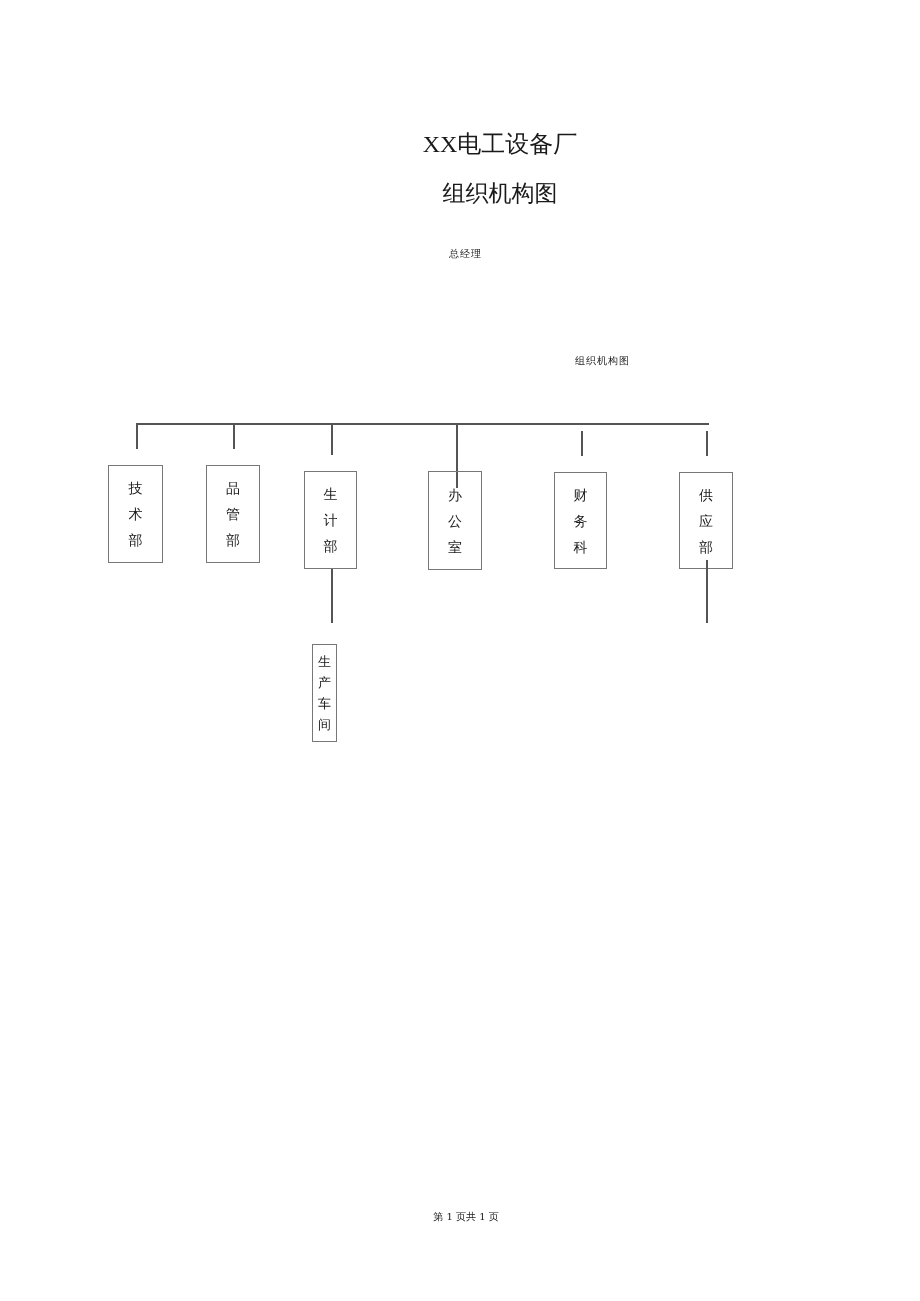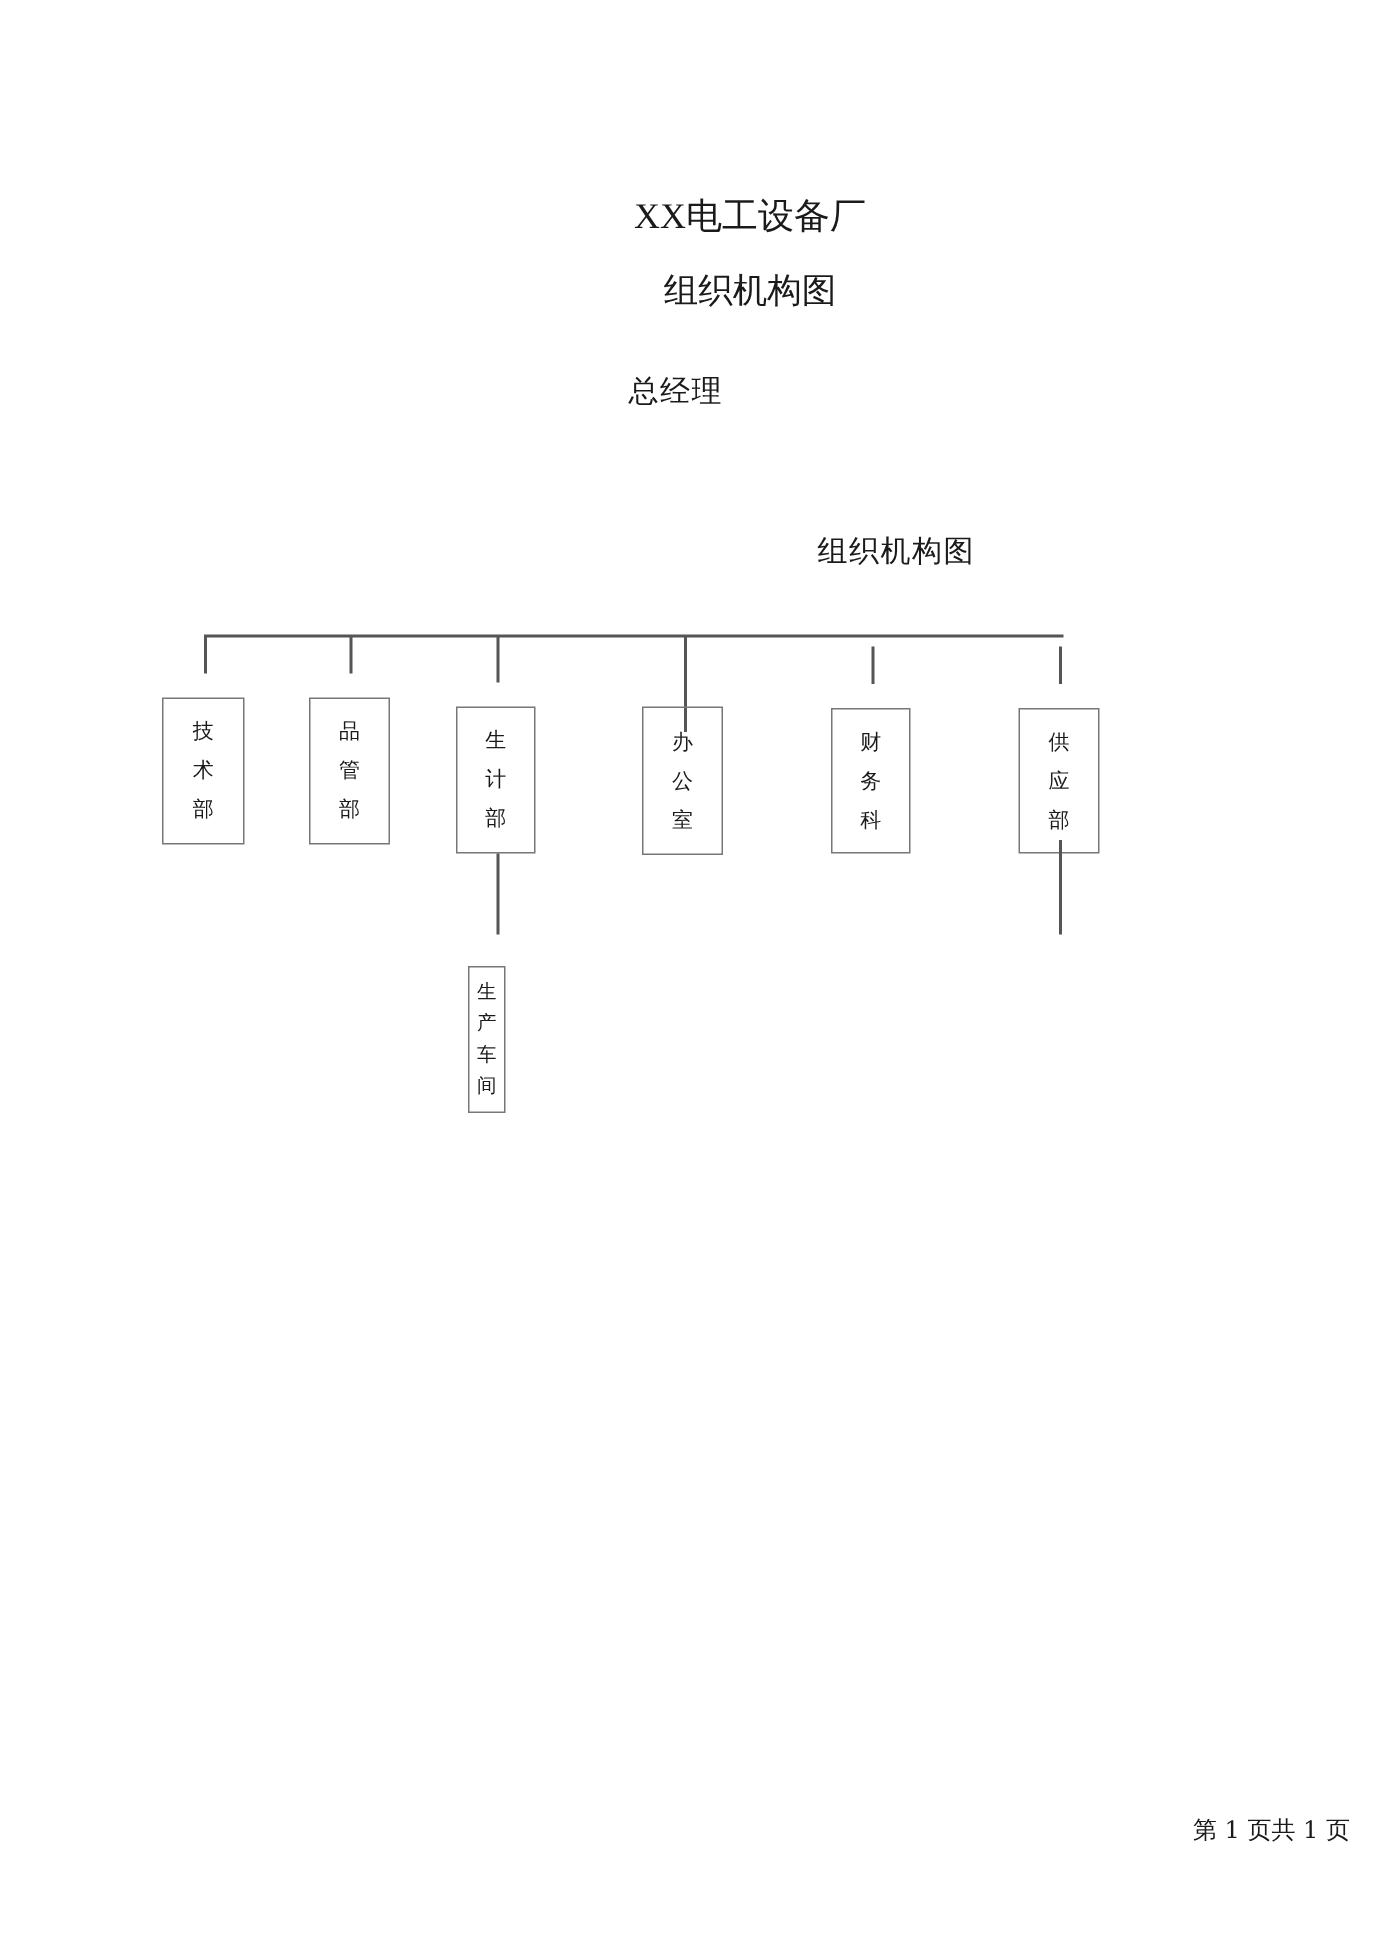--- a/index.html
+++ b/index.html
@@ -9,31 +9,31 @@
   }
   .abs { position: absolute; }
   .title1 {
     left: 0; width: 1000px; top: 128px; text-align: center; font-size: 24px;
     font-family: "Liberation Serif", "DejaVu Serif", serif; letter-spacing: 0px;
   }
   .title2 {
     left: 0; width: 1000px; top: 178px; text-align: center; font-size: 23px;
     font-family: "DejaVu Serif", serif;
   }
-  .label { font-size: 20px; letter-spacing: 1px; }
+  .label { font-size: 10px; letter-spacing: 1px; margin-left: 30px; }
   .hline { background: #555; height: 2px; }
   .vline { background: #555; width: 2px; }
   .dept {
     border: 1px solid #777; box-sizing: border-box; display: flex; flex-direction: column;
     align-items: center; justify-content: center; gap: 12px;
   }
   .dept span { font-size: 14px; line-height: 14px; display: block; }
   .small { gap: 8px; }
   .small span { font-size: 13px; line-height: 13px; }
-  .footer { top: 1210px; left: 0; width: 900px; text-align: right; font-size: 16px; }
+  .footer { top: 1210px; left: 0; width: 900px; text-align: center; font-size: 10px; padding-left: 16px; }
 </style>
 </head>
 <body>
 
 <div class="abs title1">XX电工设备厂</div>
 <div class="abs title2">组织机构图</div>
 
 <div class="abs label" style="left:419px; top:247px;">总经理</div>
 <div class="abs label" style="left:545px; top:354px;">组织机构图</div>
 

